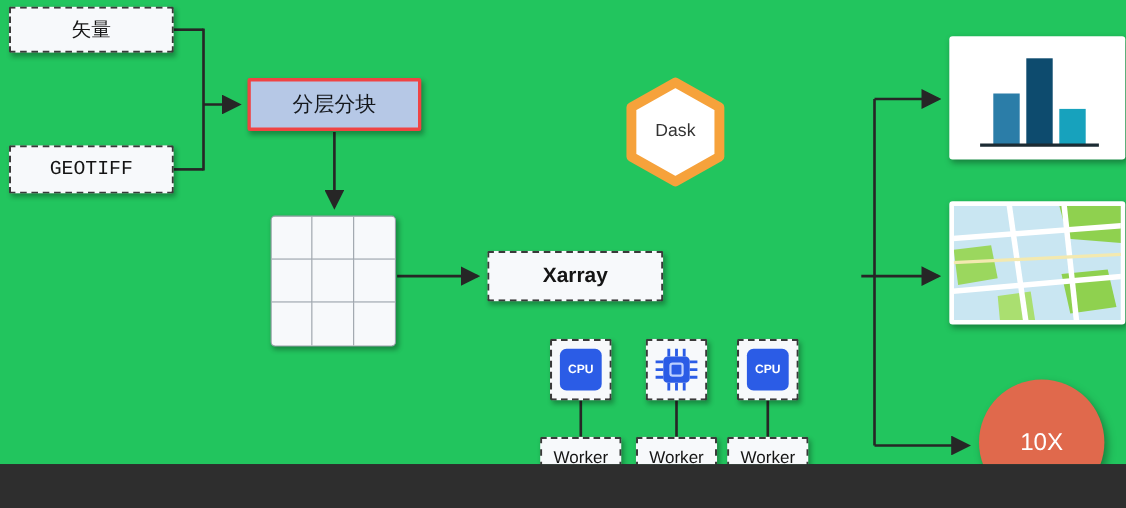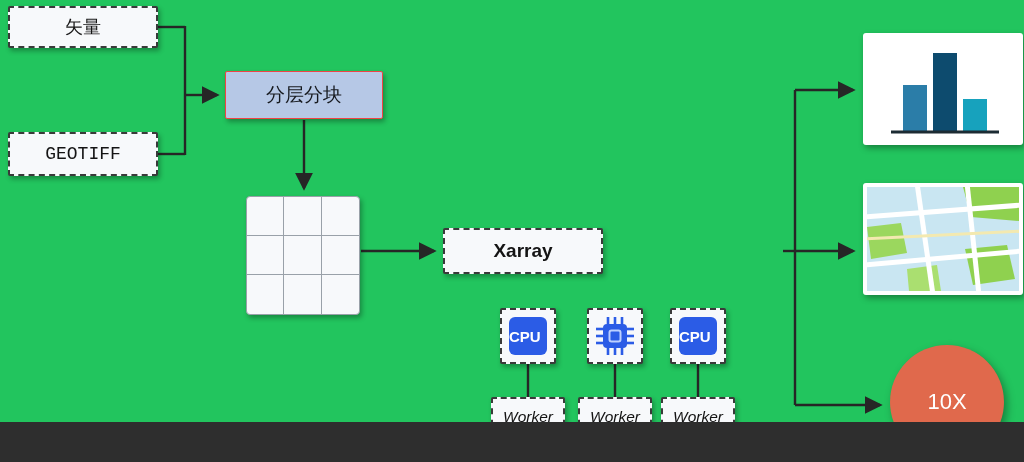--- a/index.html
+++ b/index.html
@@ -6,21 +6,21 @@
   .canvas{
     position:relative;width:1024px;height:422px;background:#22c55e;
     font-family:"Liberation Sans", sans-serif;overflow:hidden;
   }
   .dashed-box{
     position:absolute;background:#f7f9fb;border:2px dashed #3a3a3a;border-radius:2px;
     display:flex;align-items:center;justify-content:center;color:#141414;
     box-shadow:2px 3px 5px rgba(0,0,0,.3);box-sizing:border-box;font-size:18px;
   }
   .solid-box{
-    position:absolute;background:#b6c8e6;border:1px solid #ef4444;border-radius:2px;
+    position:absolute;background:#b6c8e6;border:3px solid #ef4444;border-radius:2px;
     display:flex;align-items:center;justify-content:center;color:#15181d;
     box-shadow:2px 3px 5px rgba(0,0,0,.3);box-sizing:border-box;font-size:19px;
   }
   .card{
     position:absolute;background:#ffffff;border-radius:3px;
     box-shadow:2px 3px 6px rgba(0,0,0,.35);box-sizing:border-box;overflow:hidden;
   }
   .grid-box{
     position:absolute;left:246px;top:196px;width:114px;height:119px;
     background:#f7f9fb;border:1.5px solid #99a1a9;border-radius:4px;
@@ -30,26 +30,26 @@
   .grid-cell{border-right:1.5px solid #99a1a9;border-bottom:1.5px solid #99a1a9;}
   .grid-cell:nth-child(3n){border-right:none;}
   .grid-cell:nth-child(n+7){border-bottom:none;}
   .icon-box{
     position:absolute;width:56px;height:56px;background:#f7f9fb;border:2px dashed #3a3a3a;
     border-radius:2px;display:flex;align-items:center;justify-content:center;
     box-shadow:2px 3px 5px rgba(0,0,0,.3);box-sizing:border-box;
   }
   .cpu-chip{
     width:38px;height:38px;background:#2b5ce6;border-radius:6px;color:#ffffff;
-    display:flex;align-items:center;font-size:15px;font-weight:bold;
+    display:flex;align-items:center;justify-content:center;font-size:11px;font-weight:bold;
   }
   .worker-box{
     position:absolute;width:74px;height:40px;background:#f7f9fb;border:2px dashed #3a3a3a;
     border-radius:2px;display:flex;align-items:center;justify-content:center;
-    font-size:15.5px;color:#141414;box-shadow:2px 3px 5px rgba(0,0,0,.3);box-sizing:border-box;font-style:italic;
+    font-size:15.5px;color:#141414;box-shadow:2px 3px 5px rgba(0,0,0,.3);box-sizing:border-box;
   }
   .hex-wrap{position:absolute;left:568px;top:70px;width:92px;height:100px;}
   .hex-label{
     position:absolute;left:0;top:0;width:100%;height:100%;
     display:flex;align-items:center;justify-content:center;
     font-size:16px;color:#333333;
   }
   .speed-circle{
     position:absolute;left:890px;top:345px;width:114px;height:114px;border-radius:50%;
     background:#e0694c;display:flex;align-items:center;justify-content:center;
@@ -104,20 +104,26 @@
     <div class="grid-cell"></div>
     <div class="grid-cell"></div>
     <div class="grid-cell"></div>
     <div class="grid-cell"></div>
     <div class="grid-cell"></div>
     <div class="grid-cell"></div>
     <div class="grid-cell"></div>
     <div class="grid-cell"></div>
   </div>
 
+  <div class="hex-wrap">
+    <svg width="92" height="100" viewBox="0 0 92 100">
+      <polygon points="46,5 86,27.5 86,72.5 46,95 6,72.5 6,27.5" fill="#ffffff" stroke="#f6a23b" stroke-width="9" stroke-linejoin="round"></polygon>
+    </svg>
+    <div class="hex-label">Dask</div>
+  </div>
 
   <div class="dashed-box" style="left:443px;top:228px;width:160px;height:46px;font-size:19px;font-weight:bold;">
     <span>Xarray</span>
   </div>
 
 
   <div class="icon-box" style="left:500px;top:308px;">
     <div class="cpu-chip">
       <span>CPU</span>
     </div>

